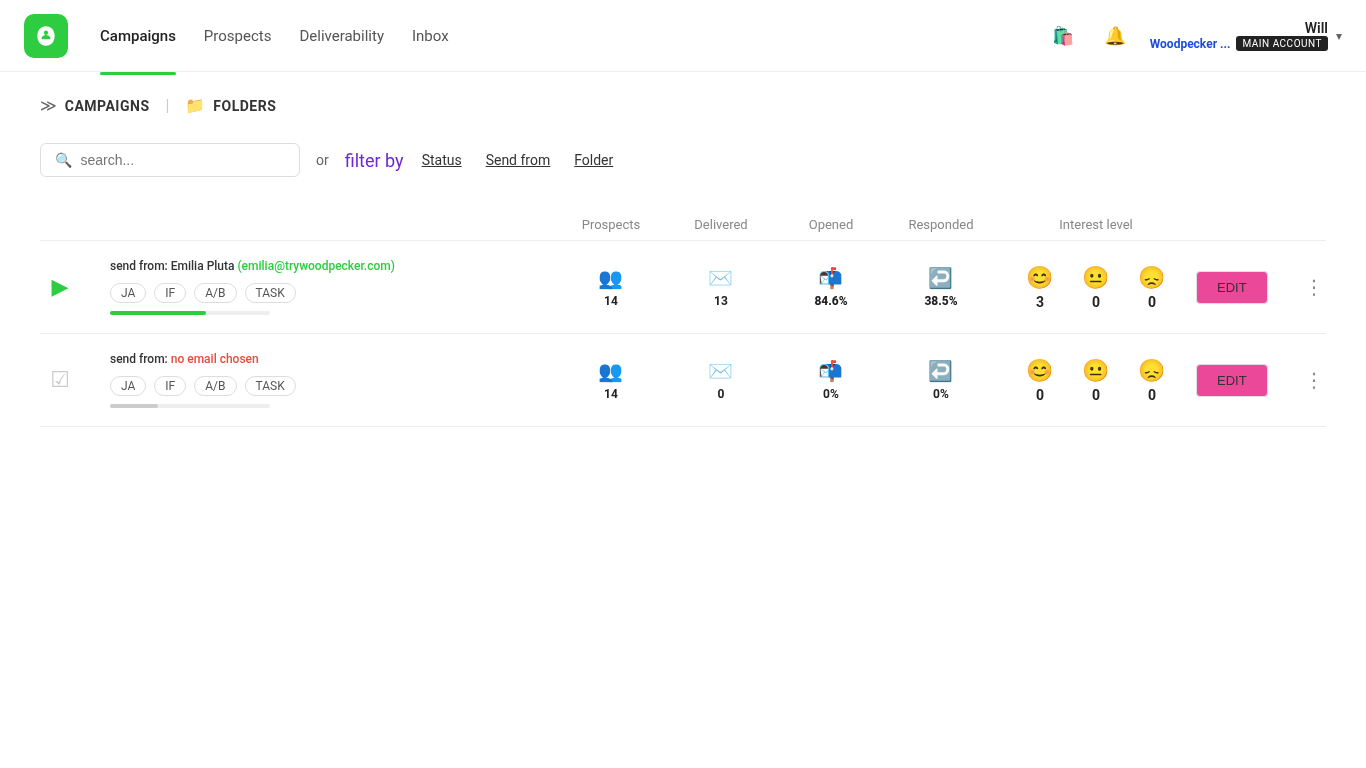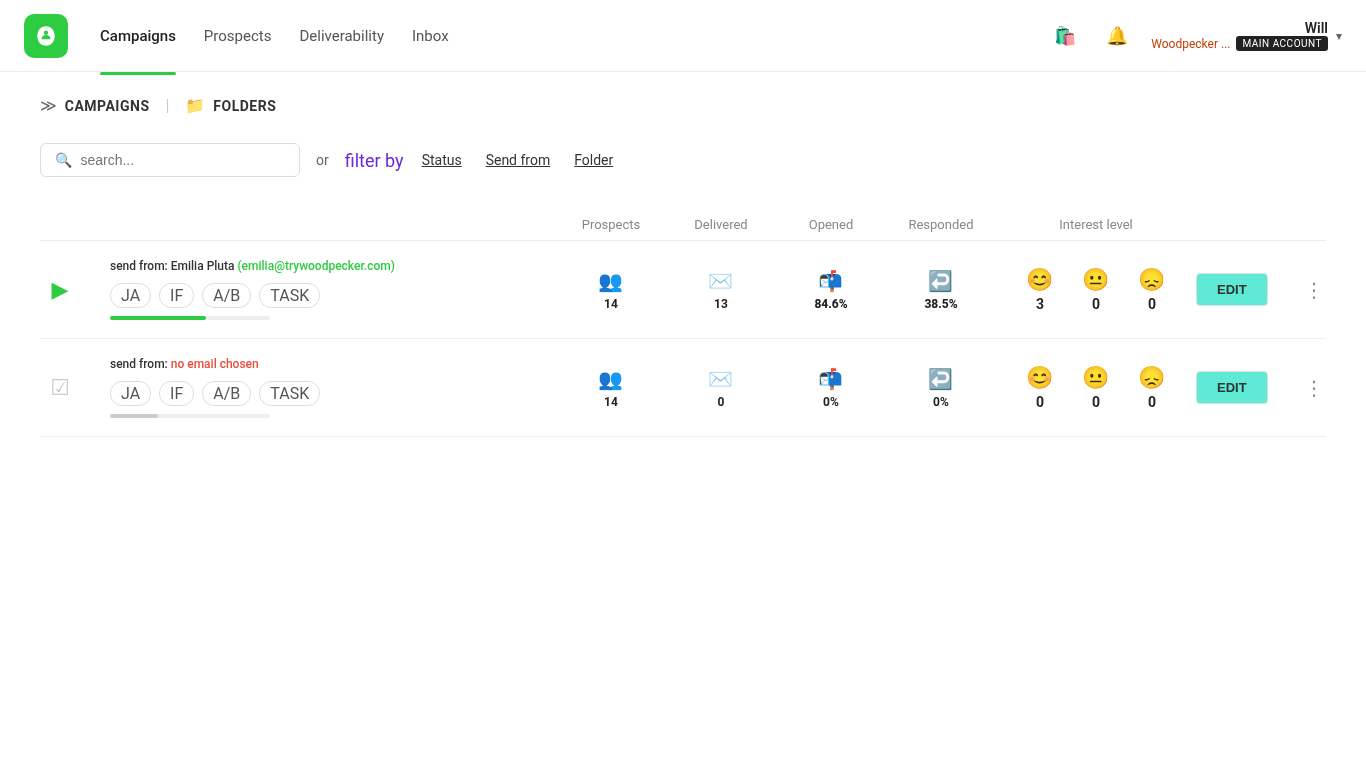--- a/index.html
+++ b/index.html
@@ -28,21 +28,21 @@
     }
     .navbar-right { display: flex; align-items: center; gap: 16px; }
     .icon-btn {
       width: 36px; height: 36px; border-radius: 50%; display: flex; align-items: center;
       justify-content: center; cursor: pointer; color: #666; font-size: 18px; background: none; border: none;
     }
     .user-section { display: flex; align-items: center; gap: 8px; cursor: pointer; }
     .user-info { display: flex; flex-direction: column; align-items: flex-end; }
     .user-name { font-size: 14px; font-weight: 600; color: #222; }
     .user-account-row { display: flex; align-items: center; gap: 6px; }
-    .user-sub { font-size: 12px; color: #c2410c; }
+    .user-sub { font-size: 12px; color: #1d4ed8; font-weight: bold; }
     .main-account-badge {
       background: #222; color: #fff; font-size: 10px; font-weight: 400;
       padding: 2px 6px; border-radius: 3px; letter-spacing: 0.5px;
     }
     .chevron-down { font-size: 12px; color: #666; }
 
     
     .content { padding: 24px 40px; }
 
     
@@ -100,40 +100,40 @@
     .play-icon { color: #2ecc40; font-size: 22px; }
     .pause-icon { color: #ccc; font-size: 22px; }
     .campaign-info { padding-right: 16px; }
     .campaign-name { font-size: 16px; font-weight: 600; color: #222; margin-bottom: 4px; }
     .campaign-sender { font-size: 12px; color: #666; margin-bottom: 10px; }
     .campaign-sender span { font-weight: 500; color: #333; }
     .campaign-sender .no-email { color: #e74c3c; }
     .tags { display: flex; gap: 8px; flex-wrap: wrap; margin-bottom: 8px; }
     .tag {
       border: 1px solid #ddd; border-radius: 12px; padding: 2px 10px;
-      font-size: 16px; color: #555;
+      font-size: 12px; color: #555;
     }
     .progress-bar-wrap { height: 4px; background: #eee; border-radius: 2px; width: 160px; }
     .progress-bar-fill { height: 4px; border-radius: 2px; }
     .progress-green { background: #2ecc40; }
     .progress-gray { background: #ccc; }
 
     .stat-cell { text-align: center; }
     .stat-icon { font-size: 20px; color: #888; margin-bottom: 4px; }
     .stat-value { font-size: 12px; font-weight: 700; color: #222; }
     .stat-value.bold { font-weight: 800; }
 
     .interest-cell { display: flex; justify-content: center; gap: 0; }
     .interest-item { display: flex; flex-direction: column; align-items: center; width: 56px; }
     .emoji { font-size: 22px; margin-bottom: 4px; }
     .emoji-count { font-size: 14px; font-weight: 700; color: #222; }
 
     .edit-btn {
-      background: #5eead4; border: 1px solid #e0e0e0; border-radius: 4px;
-      padding: 8px 20px; font-size: 13px; font-weight: 700; color: #333;
+      background: #ec4899; border: 1px solid #e0e0e0; border-radius: 4px;
+      padding: 8px 20px; font-size: 13px; font-weight: 400; color: #333;
       cursor: pointer;
     }
     .more-btn {
       background: none; border: none; font-size: 20px; color: #888; cursor: pointer;
       padding: 4px 8px;
     }
   </style>
 </head>
 <body>
 

